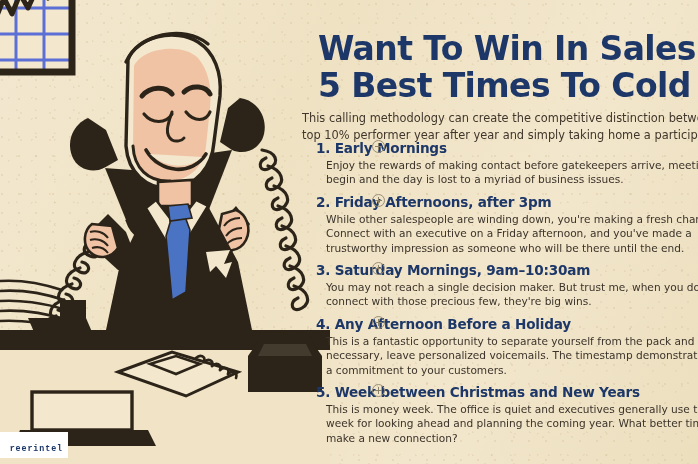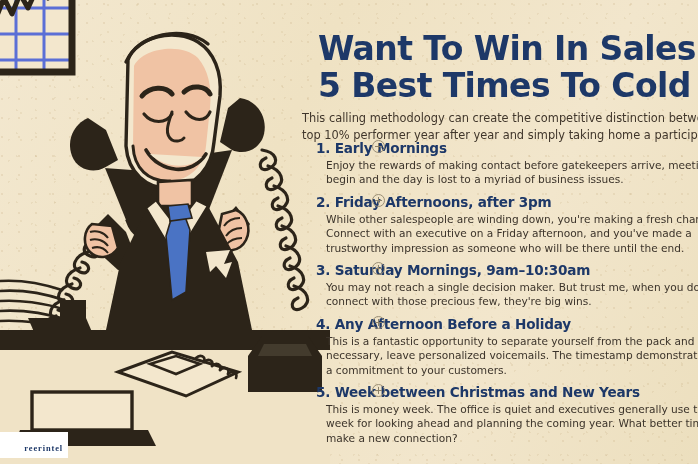--- a/index.html
+++ b/index.html
@@ -137,21 +137,21 @@
     height: 26px;
     background: #ffffff;
     display: flex;
     align-items: center;
     justify-content: flex-end;
     padding-right: 5px;
     box-sizing: border-box;
   }
   #logo-badge .logo-text {
     color: #1d3868;
-    font-family: Liberation Serif, serif;
+    font-family: Liberation Mono, monospace;
     font-weight: bold;
     font-size: 8.4px;
     letter-spacing: 0.9px;
     white-space: nowrap;
     margin-top: 7px;
   }
 </style>
 </head>
 <body>
 

